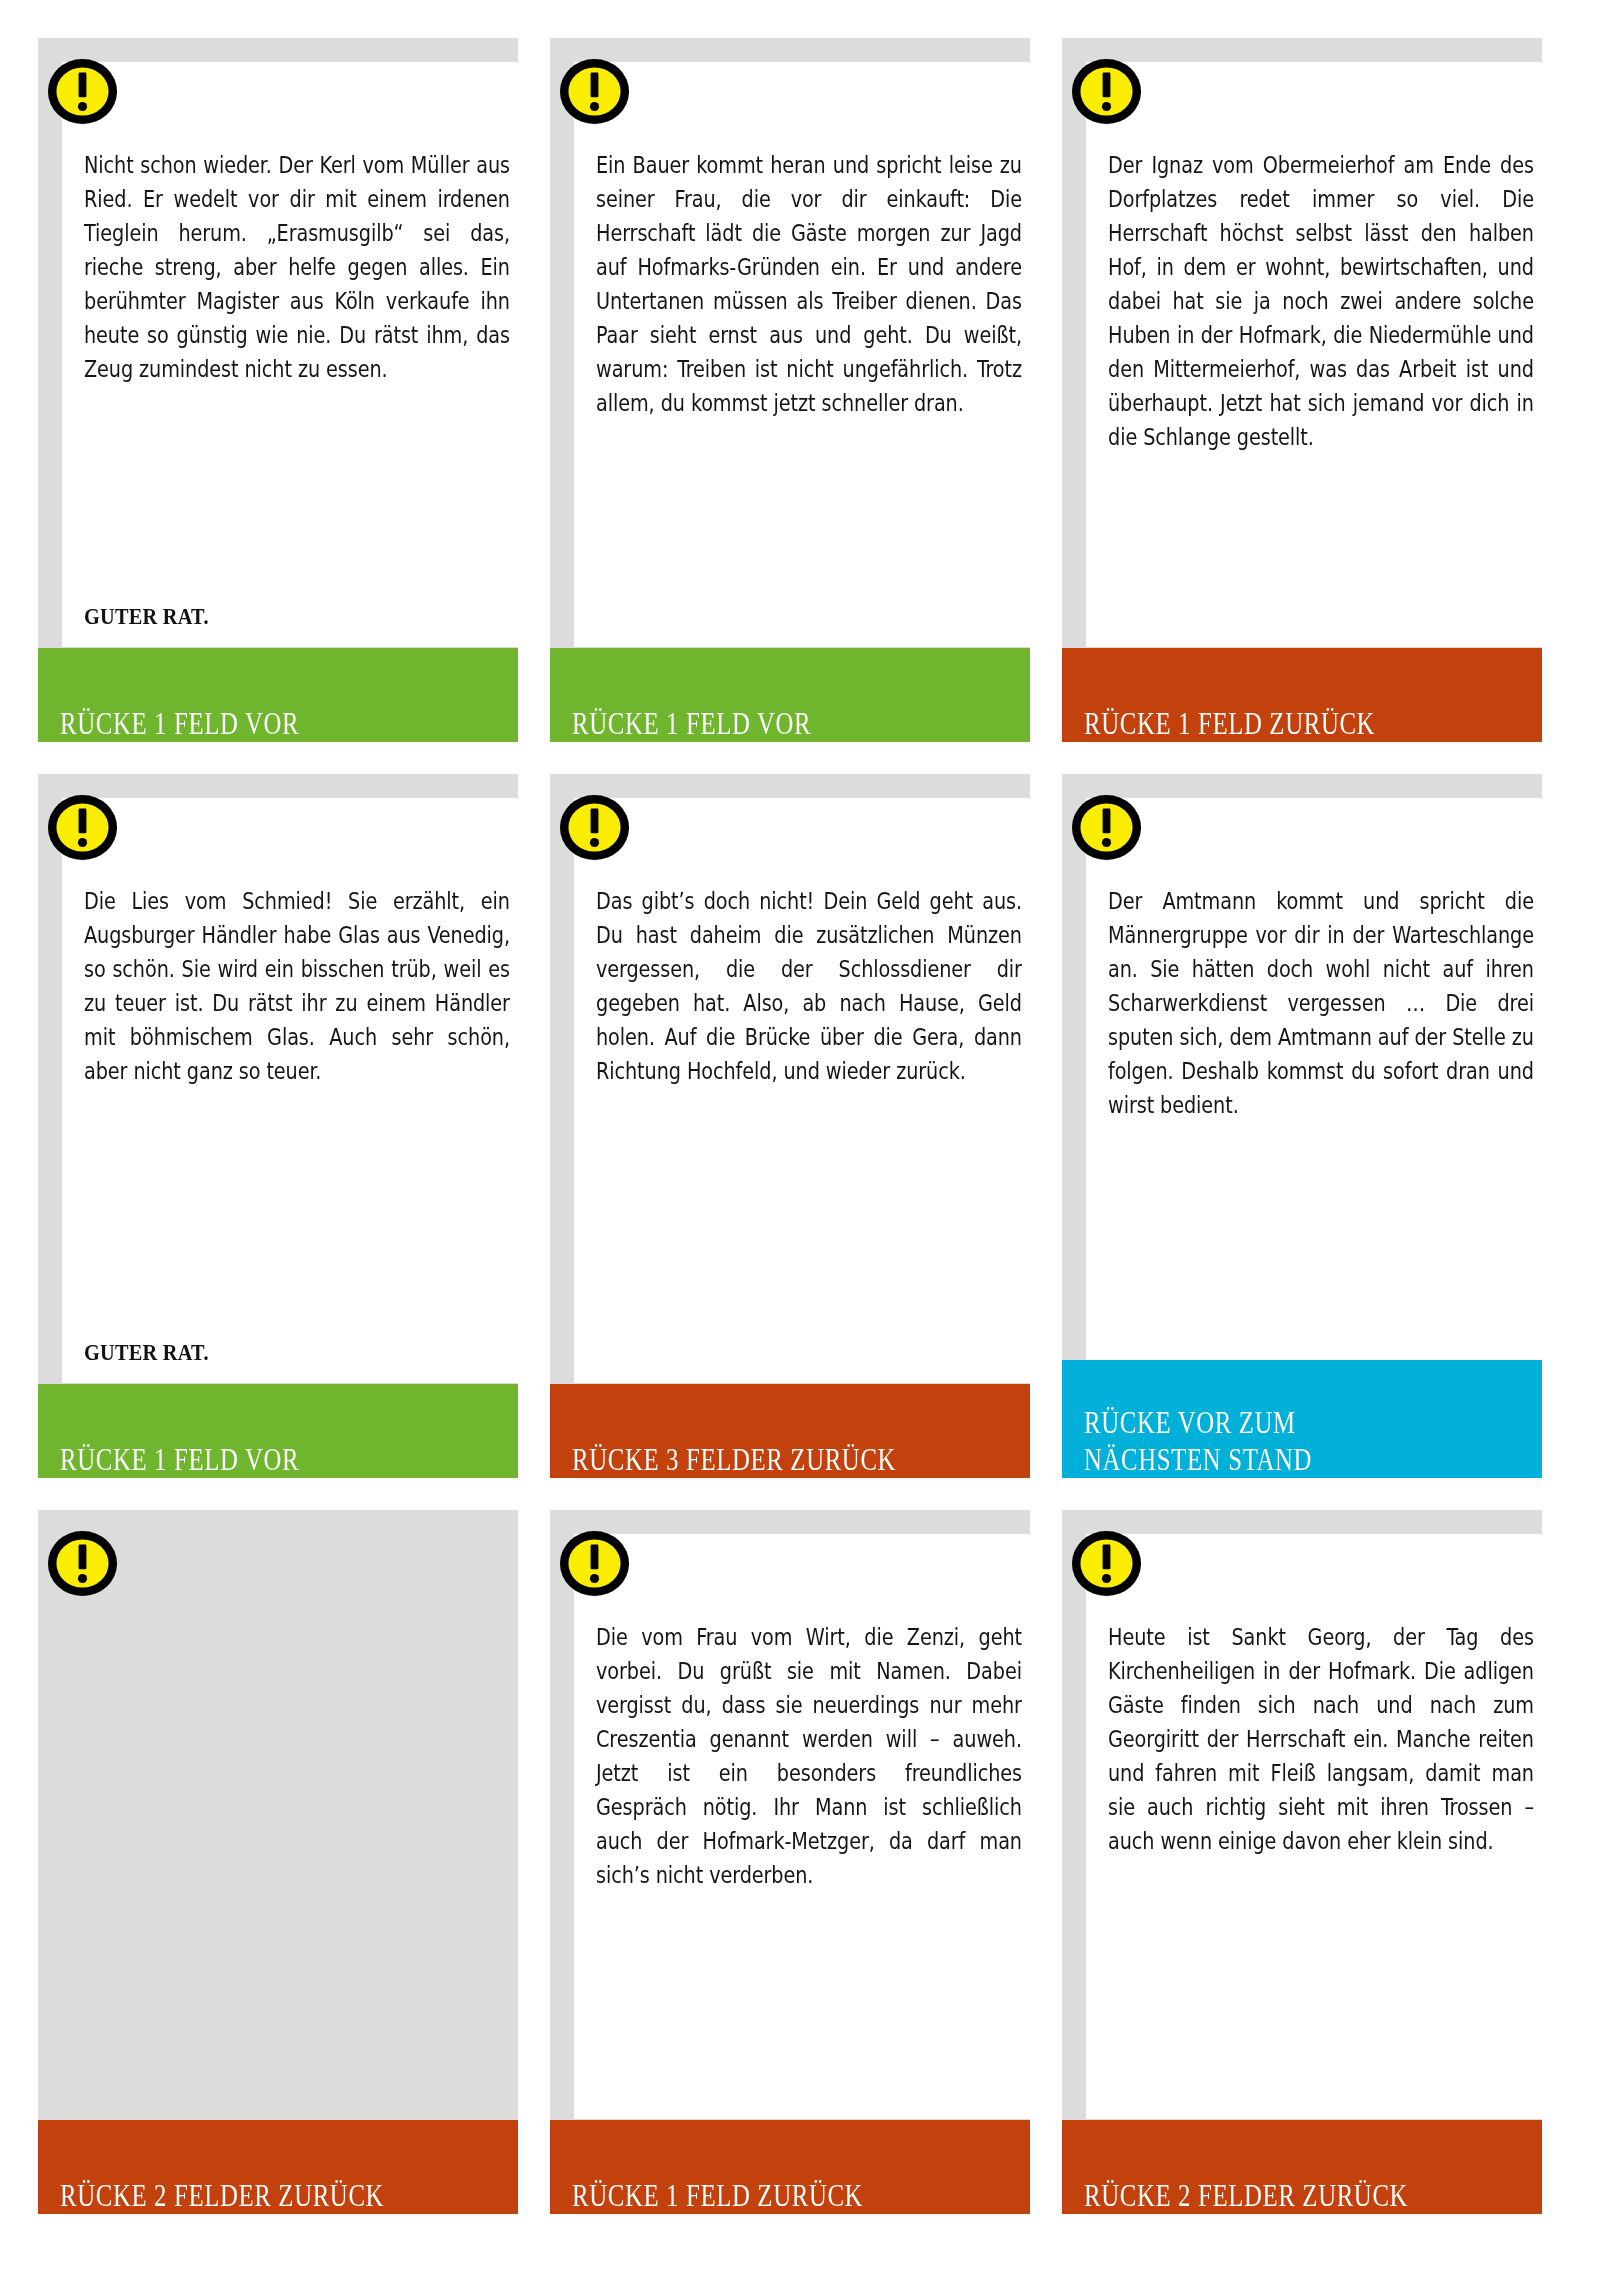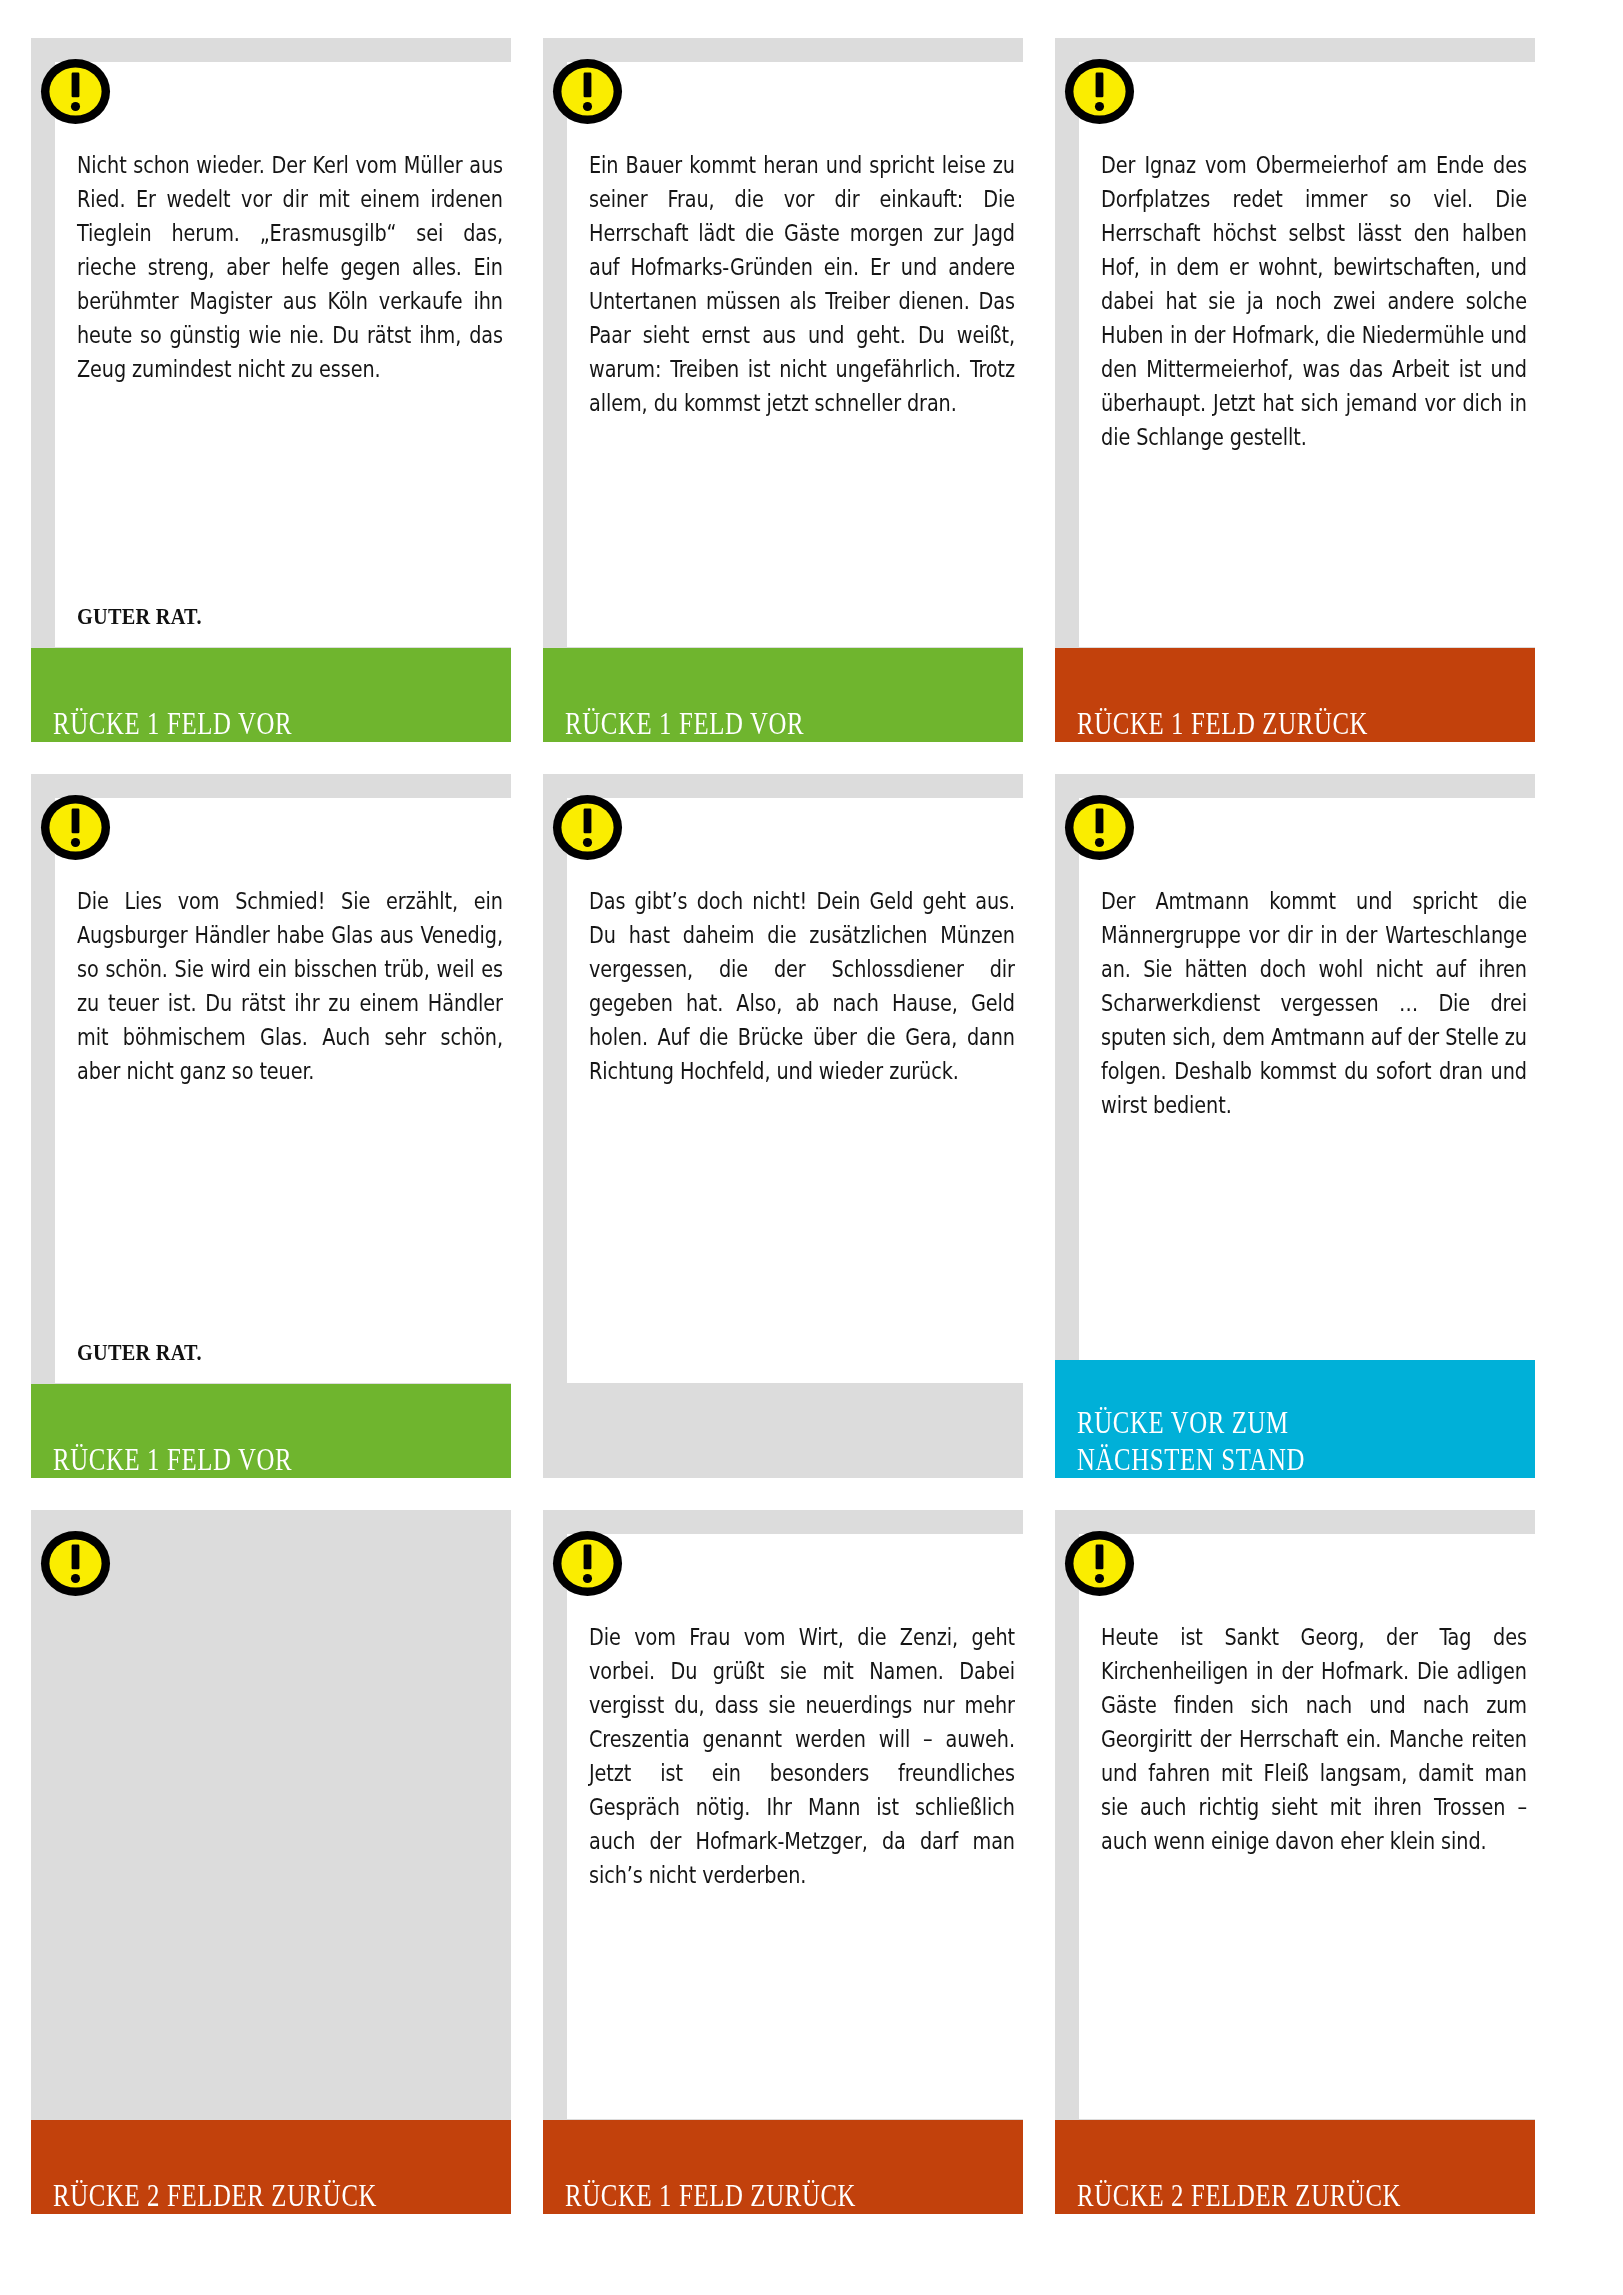--- a/index.html
+++ b/index.html
@@ -17,21 +17,21 @@
   #sheet {
     position: relative;
     width: 1623px;
     height: 2295px;
     background: #ffffff;
   }
 
   
   #card-grid {
     position: absolute;
-    left: 31px;
+    left: 38px;
     top: 38px;
     width: 1547px;
     display: grid;
     grid-template-columns: repeat(3, 480px);
     grid-template-rows: repeat(3, 704px);
     column-gap: 53px;
     row-gap: 59px;
     gap: 32px;
   }
 
@@ -207,20 +207,23 @@
           <circle cx="56" cy="79" r="7" fill="#000000"></circle>
         </svg>
       </div>
     </div>
 
     <div class="card">
       <div class="card-panel">
         <div class="card-body">Das gibt’s doch nicht! Dein Geld geht aus. Du hast daheim die zusätzlichen Münzen vergessen, die der Schlossdiener dir gegeben hat. Also, ab nach Hause, Geld holen. Auf die Brücke über die Gera, dann Richtung Hochfeld, und wieder zurück.</div>
 
       </div>
+      <div class="card-banner bg-red">
+        <div class="banner-text">RÜCKE 3 FELDER ZURÜCK</div>
+      </div>
       <div class="card-badge">
         <svg viewBox="0 0 112 112" xmlns="http://www.w3.org/2000/svg">
           <ellipse cx="56" cy="56" rx="53" ry="50" fill="#000000"></ellipse>
           <ellipse cx="56" cy="56" rx="40" ry="37" fill="#FAED00"></ellipse>
           <rect x="50" y="27" width="12" height="38" rx="2" fill="#000000"></rect>
           <circle cx="56" cy="79" r="7" fill="#000000"></circle>
         </svg>
       </div>
     </div>
 

